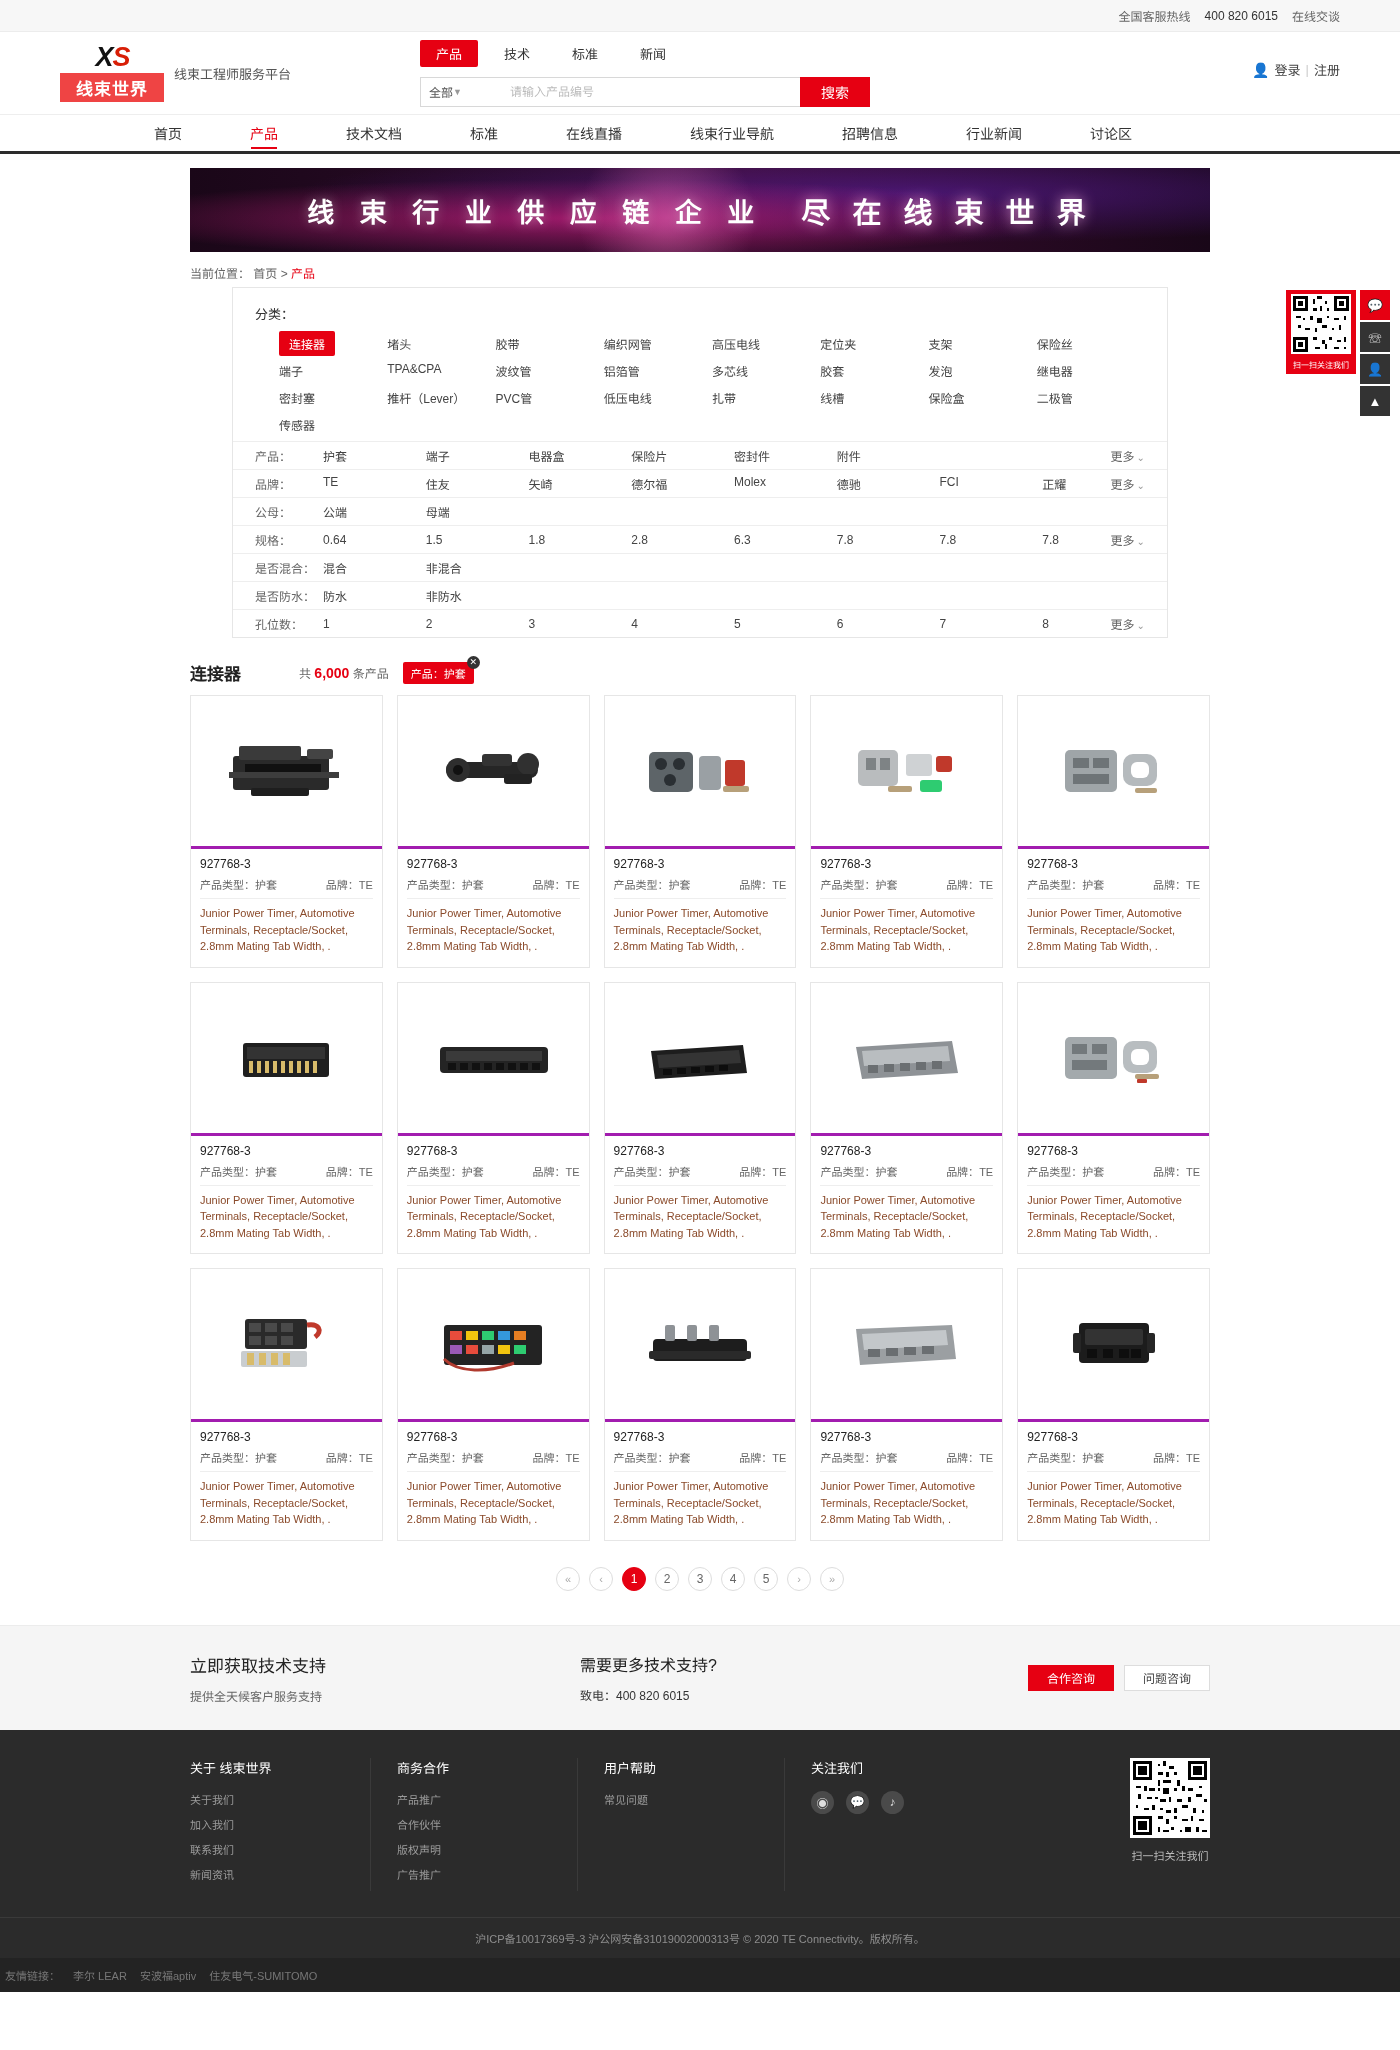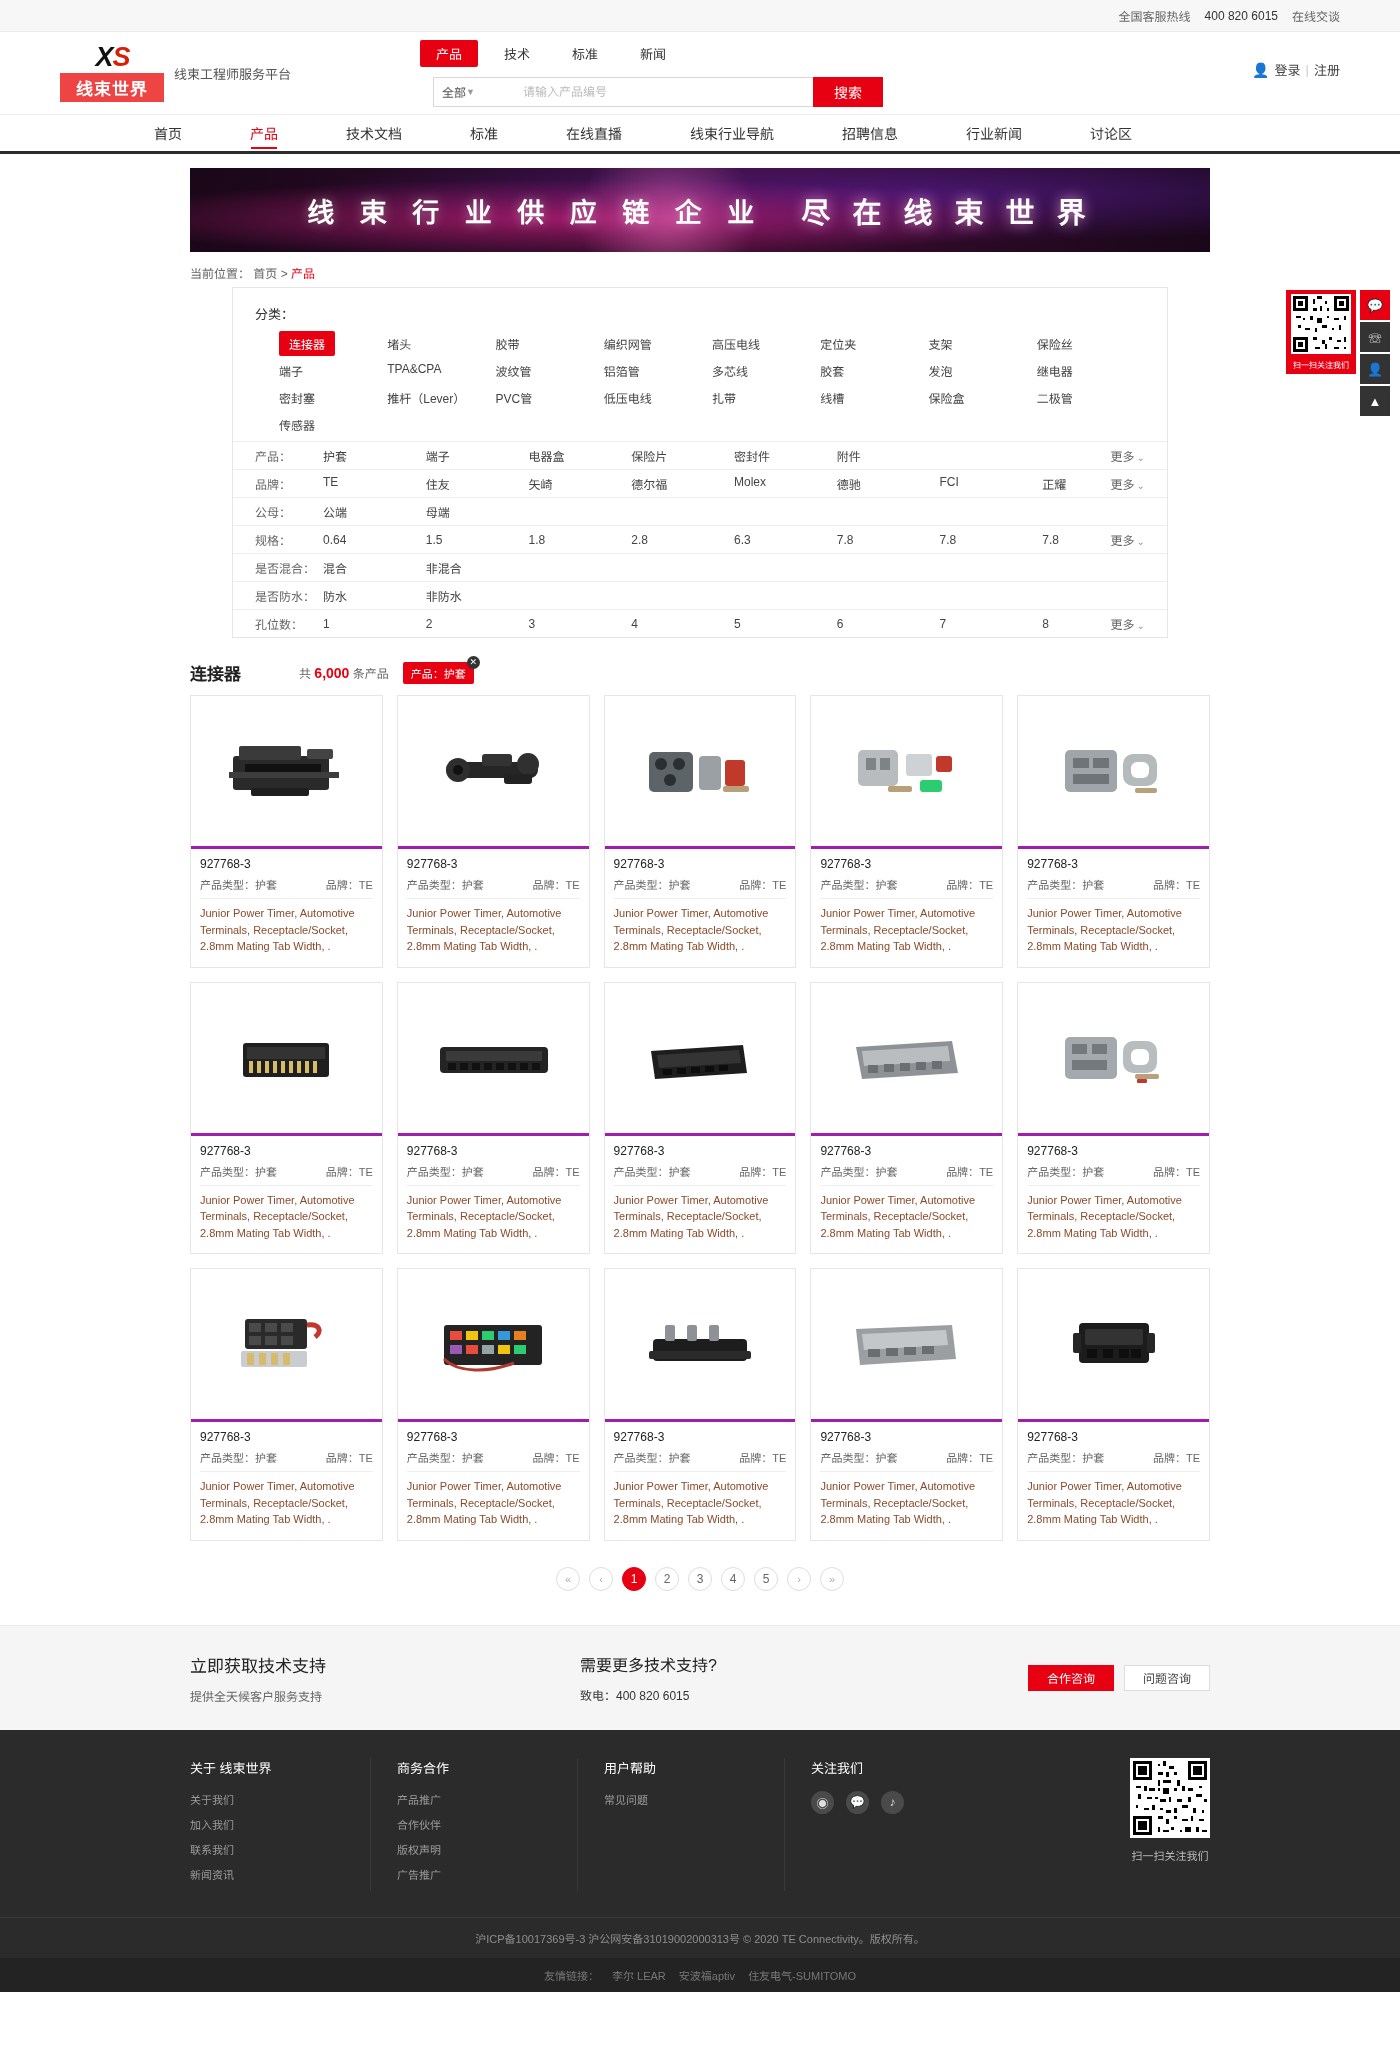--- a/index.html
+++ b/index.html
@@ -59,21 +59,20 @@
   .head-tab {
     font-size: 13px; color: #333; padding: 4px 16px; cursor: pointer;
   }
   .head-tab.active { background: #e60012; color: #fff; border-radius: 2px; }
   .search-row { display: flex; align-items: center; height: 30px; }
   .search-select {
     width: 80px; height: 30px; border: 1px solid #d8d8d8; border-right: none;
     background: #fff; font-size: 12px; color: #555;
     display: flex; align-items: center; 
     padding: 0 8px;
-    margin-left: 13px;
   }
   .search-select .caret { font-size: 9px; color: #999; }
   .search-input {
     width: 300px; height: 30px; border: 1px solid #d8d8d8; border-left: none; border-right: none;
     padding: 0 10px; font-size: 12px; outline: none; color: #333;
   }
   .search-input::placeholder { color: #bbb; }
   .search-btn {
     width: 70px; height: 30px; background: #e60012; color: #fff;
     border: none; font-size: 14px; cursor: pointer; font-family: inherit;
@@ -238,21 +237,21 @@
     display: flex; align-items: center; justify-content: center; color: #ddd; font-size: 12px;
     cursor: pointer;
   }
   .foot-qr { margin-left: auto; text-align: center; }
   .foot-qr .qrtxt { font-size: 11px; color: #bbb; margin-top: 6px; }
   .foot-bottom {
     margin-top: 26px; border-top: 1px solid #3a3a3a; padding: 12px 0;
     text-align: center; font-size: 11px; color: #8e8e8e;
   }
   .foot-links {
-    background: #232323; padding: 9px 0; text-align: center; font-size: 11px; color: #777;
+    background: #232323; padding: 9px 0; font-size: 11px; color: #777;
   }
   .foot-links span { margin: 0 5px; }
 
   
   .float {
     position: absolute; right: 10px; top: 290px; display: flex; align-items: flex-start;
   }
   .float-qr {
     width: 70px; background: #e60012; padding: 4px; text-align: center;
     margin-right: 4px;

